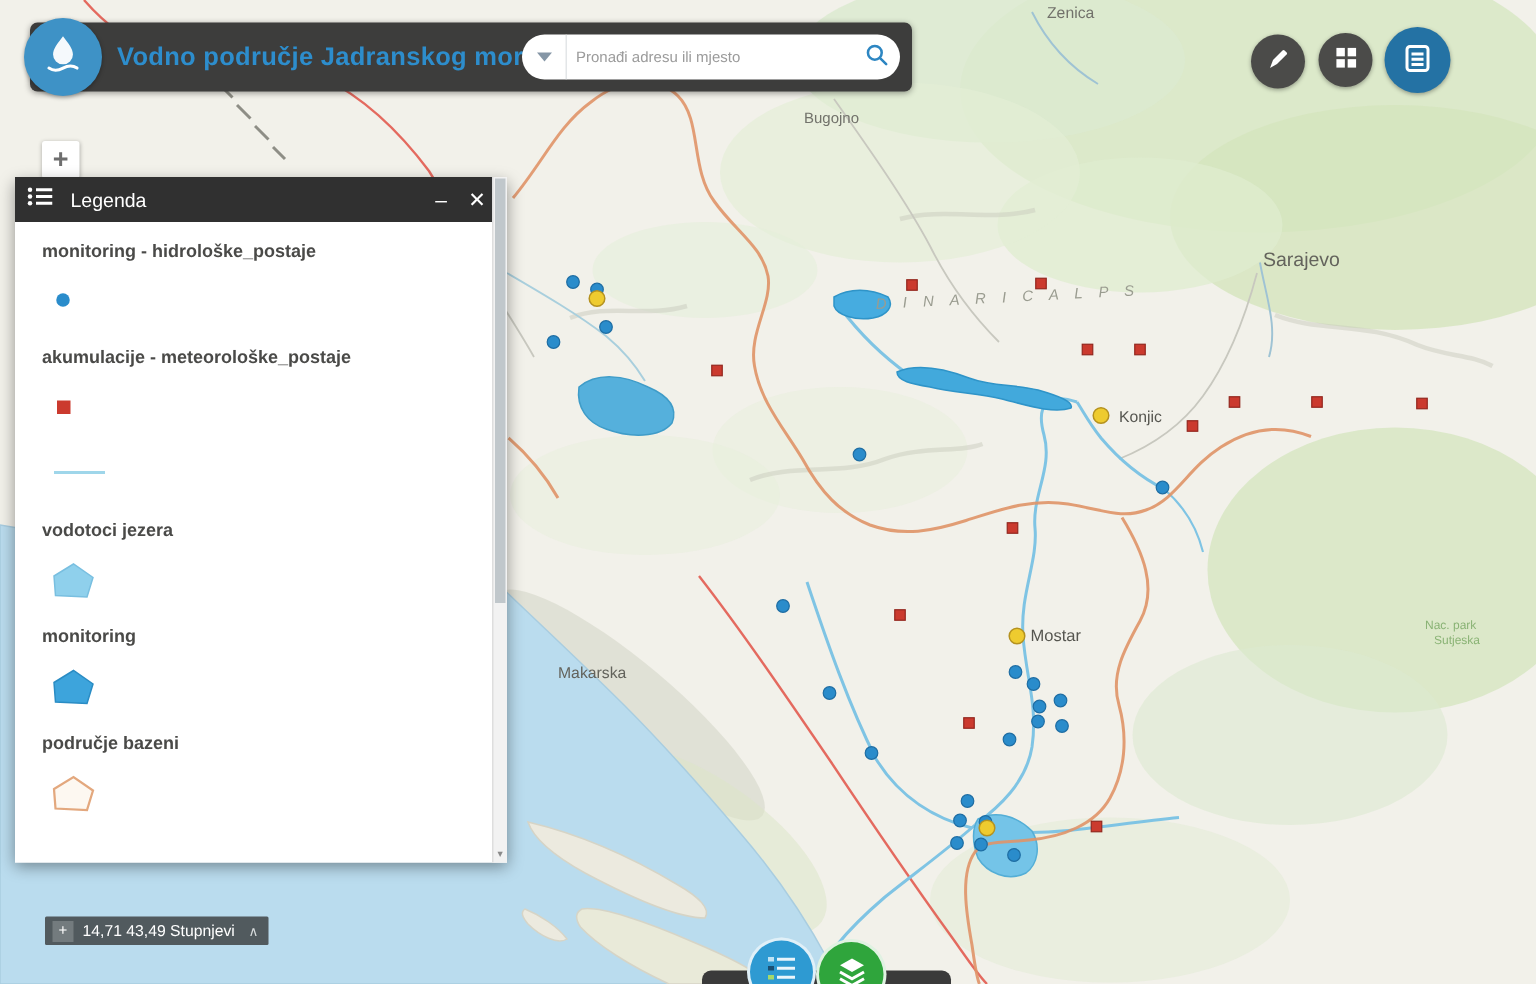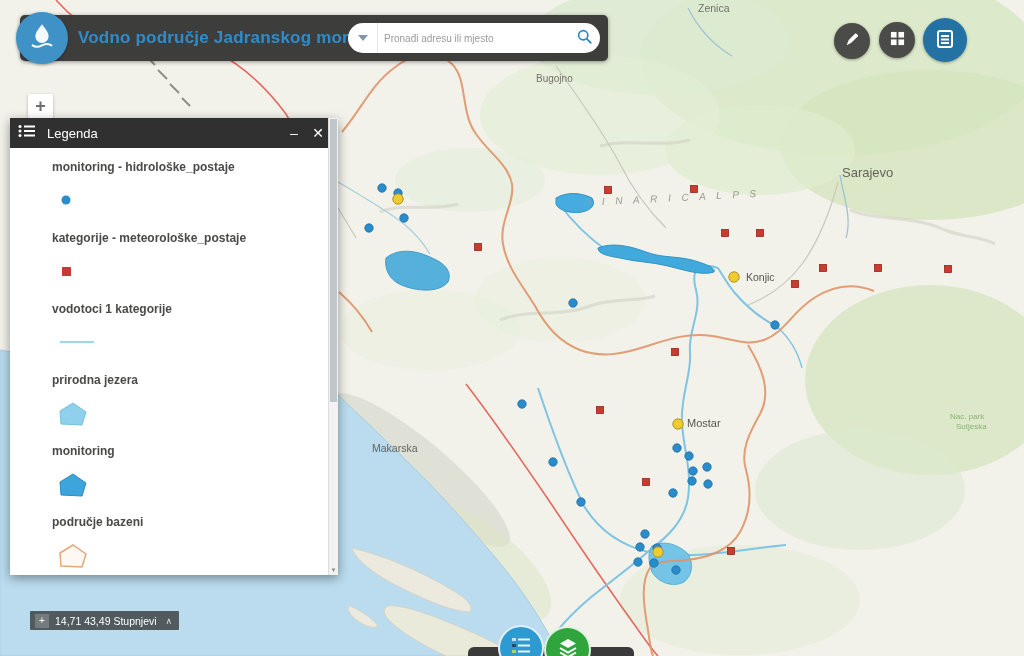--- a/index.html
+++ b/index.html
@@ -71,21 +71,21 @@
   }
   .legend-header-title{font-size:13px;margin-left:12px;flex:1;}
   .legend-min-btn,.legend-close-btn{
     background:transparent;border:none;color:#fff;cursor:pointer;font-size:14px;
     width:24px;height:24px;line-height:20px;padding:0;
   }
   .legend-body{
     position:absolute;top:30px;left:0;right:0;bottom:0;background:#fff;
     padding:12px 14px 0 18px;overflow:hidden;
   }
-  .legend-item{margin-bottom:18px;margin-left:24px;}
+  .legend-item{margin-bottom:18px;}
   .legend-label{font-size:12px;font-weight:bold;color:#4a4a48;line-height:15px;margin-bottom:12px;}
   .legend-swatch{height:26px;padding-left:6px;}
   .legend-scrollbar{position:absolute;right:0;top:0;bottom:0;width:9px;background:#f2f2f2;border-left:1px solid #dedede;}
   .legend-scroll-thumb{position:absolute;top:1px;right:1px;width:7px;height:62%;background:#c0c7cb;cursor:pointer;}
   .legend-scroll-arrow{position:absolute;bottom:0;right:0;width:9px;height:10px;font-size:7px;color:#8a8a8a;text-align:center;line-height:10px;}
 
   
   .coord-widget{
     position:absolute;left:30px;top:611px;height:19px;background:rgba(66,72,74,.88);
     display:flex;align-items:center;padding:0 5px;z-index:15;border-radius:1px;
@@ -319,33 +319,32 @@
     <button class="legend-close-btn">✕</button>
   </div>
   <div class="legend-body" id="legend-body">
       <div class="legend-item">
         <div class="legend-label">monitoring - hidrološke_postaje</div>
                  <div class="legend-swatch"><svg width="30" height="26">
             <circle cx="8" cy="13" r="4.5" fill="#2a8ccb"></circle>
           </svg></div>
       </div>
       <div class="legend-item">
-        <div class="legend-label">kategorije - meteorološke_postaje</div>
+        <div class="legend-label">akumulacije - meteorološke_postaje</div>
                  <div class="legend-swatch"><svg width="30" height="26">
             <rect x="4" y="9" width="9" height="9" fill="#cb3a2e"></rect>
           </svg></div>
       </div>
       <div class="legend-item">
-        <div class="legend-label">vodotoci 1 kategorije</div>
                  <div class="legend-swatch"><svg width="42" height="26">
             <line x1="2" y1="13" x2="36" y2="13" stroke="#9fd6ea" stroke-width="2"></line>
           </svg></div>
       </div>
       <div class="legend-item">
-        <div class="legend-label">prirodna jezera</div>
+        <div class="legend-label">vodotoci jezera</div>
                  <div class="legend-swatch"><svg width="34" height="28">
             <path d="M2,11 L15,3 L28,12 L24,25 L3,24 Z" fill="#8fd0ec" stroke="#79bfe0"></path>
           </svg></div>
       </div>
       <div class="legend-item">
         <div class="legend-label">monitoring</div>
                  <div class="legend-swatch"><svg width="34" height="28">
             <path d="M2,11 L15,3 L28,12 L24,25 L3,24 Z" fill="#3da4dc" stroke="#2a8cc4"></path>
           </svg></div>
       </div>

